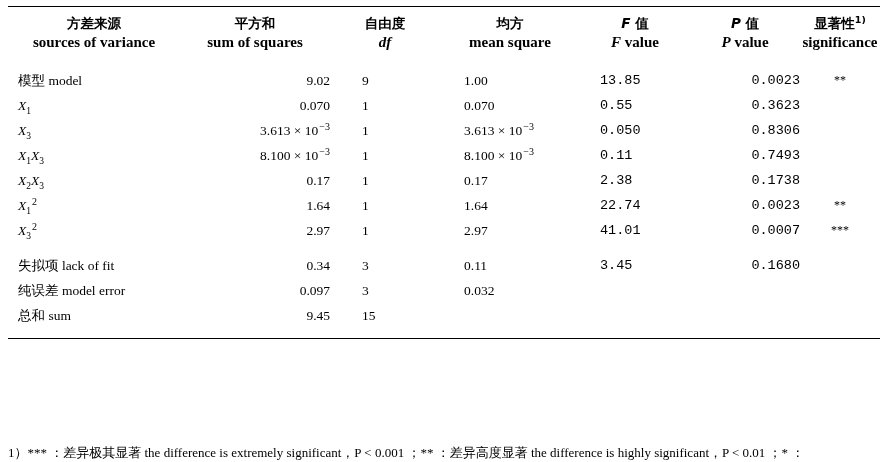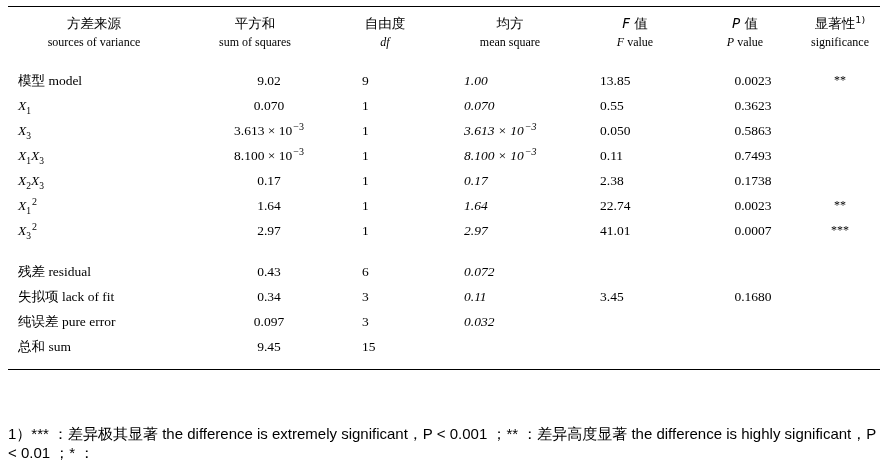--- a/index.html
+++ b/index.html
@@ -39,37 +39,37 @@
     border-top: 1.6px solid #000;
   }
   .rule-mid {
     border-top: 1.0px solid #000;
   }
   .rule-bot {
     border-bottom: 1.6px solid #000;
   }
 
   thead th {
-    font-weight: normal;
+    font-weight: bold;
     font-size: 13.5px;
     padding: 0;
     vertical-align: top;
     text-align: center;
   }
   .hdr-cn {
     display: block;
     padding-top: 7px;
     font-family: "DejaVu Sans", sans-serif;
     font-size: 13.5px;
     line-height: 19px;
   }
   .hdr-en {
     display: block;
     font-family: "Liberation Serif", serif;
-    font-size: 12px;
+    font-size: 15px;
     line-height: 19px;
     padding-bottom: 6px;
   }
   .hdr-en.ital {
     font-style: italic;
   }
   sup.sup {
     font-size: 9.5px;
     vertical-align: super;
     line-height: 0;
@@ -80,39 +80,40 @@
     line-height: 25px;
     padding: 0;
     vertical-align: middle;
     white-space: nowrap;
   }
   td.label {
     text-align: left;
     padding-left: 10px;
   }
   td.val {
-    text-align: center;
+    text-align: right;
     padding-left: 28px;
   }
   td.val-df {
     text-align: left;
     padding-left: 32px;
   }
   td.val-ms {
     text-align: left;
     padding-left: 24px;
-    font-style: italic;
   }
   td.val-f {
     text-align: left;
     padding-left: 20px;
+    font-family: Liberation Mono, monospace;
   }
   td.val-p {
-    text-align: center;
+    text-align: right;
     padding-left: 16px;
+    font-family: Liberation Mono, monospace;
   }
   td.sig {
     text-align: center;
     font-size: 12px;
   }
   .cn {
     font-family: "DejaVu Sans", sans-serif;
   }
   .en {
     font-family: "Liberation Serif", serif;
@@ -138,22 +139,22 @@
   }
   tr.group-gap td {
     padding-top: 6px;
   }
 
   .footnote {
     position: absolute;
     left: 8px;
     right: 8px;
     bottom: 6px;
-    font-family: Liberation Sans, sans-serif;
-    font-size: 15px;
+    font-family: Liberation Serif, serif;
+    font-size: 13px;
     line-height: 19px;
     text-align: left;
   }
 </style>
 </head>
 <body>
 
 <div class="page">
 
   <table class="anova">
@@ -223,21 +224,21 @@
         <td class="sig"></td>
       </tr>
 
 
       <tr>
         <td class="label"><span class="var">X</span><span class="sub">3</span></td>
         <td class="val">3.613 <span>×</span> 10<span class="pow">−3</span></td>
         <td class="val-df">1</td>
         <td class="val-ms">3.613 <span>×</span> 10<span class="pow">−3</span></td>
         <td class="val-f">0.050</td>
-        <td class="val-p">0.5863</td>
+        <td class="val-p">0.8306</td>
         <td class="sig"></td>
       </tr>
 
 
       <tr>
         <td class="label"><span class="var">X</span><span class="sub">1</span><span class="var">X</span><span class="sub">3</span></td>
         <td class="val">8.100 <span>×</span> 10<span class="pow">−3</span></td>
         <td class="val-df">1</td>
         <td class="val-ms">8.100 <span>×</span> 10<span class="pow">−3</span></td>
         <td class="val-f">0.11</td>
@@ -273,42 +274,33 @@
         <td class="val-ms">2.97</td>
         <td class="val-f">41.01</td>
         <td class="val-p">0.0007</td>
         <td class="sig">***</td>
       </tr>
 
       <tr class="spacer-row">
           <td colspan="7"></td>
         </tr>
 
-      <tr class="group-gap">
-        <td class="label"><span class="cn">残差</span> <span class="en">residual</span></td>
-        <td class="val">0.43</td>
-        <td class="val-df">6</td>
-        <td class="val-ms">0.072</td>
-        <td class="val-f"></td>
-        <td class="val-p"></td>
-        <td class="sig"></td>
-      </tr>
 
       <tr>
         <td class="label"><span class="cn">失拟项</span> <span class="en">lack of fit</span></td>
         <td class="val">0.34</td>
         <td class="val-df">3</td>
         <td class="val-ms">0.11</td>
         <td class="val-f">3.45</td>
         <td class="val-p">0.1680</td>
         <td class="sig"></td>
       </tr>
 
       <tr>
-        <td class="label"><span class="cn">纯误差</span> <span class="en">pure error</span></td>
+        <td class="label"><span class="cn">纯误差</span> <span class="en">model error</span></td>
         <td class="val">0.097</td>
         <td class="val-df">3</td>
         <td class="val-ms">0.032</td>
         <td class="val-f"></td>
         <td class="val-p"></td>
         <td class="sig"></td>
       </tr>
 
       <tr>
         <td class="label"><span class="cn">总和</span> <span class="en">sum</span></td>

